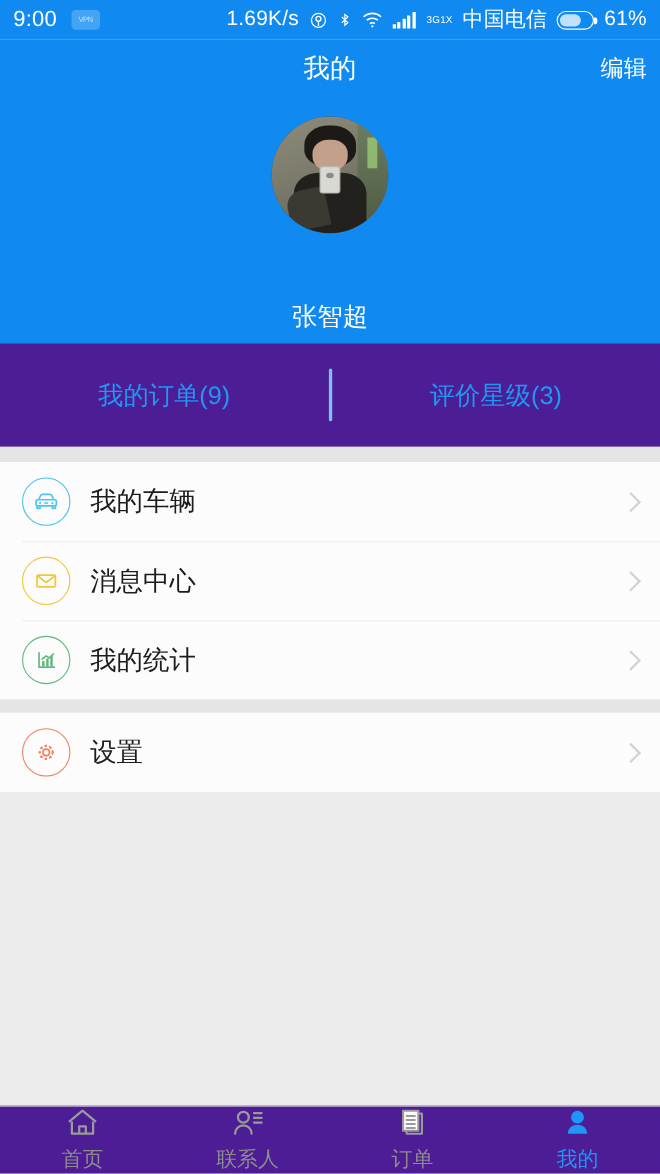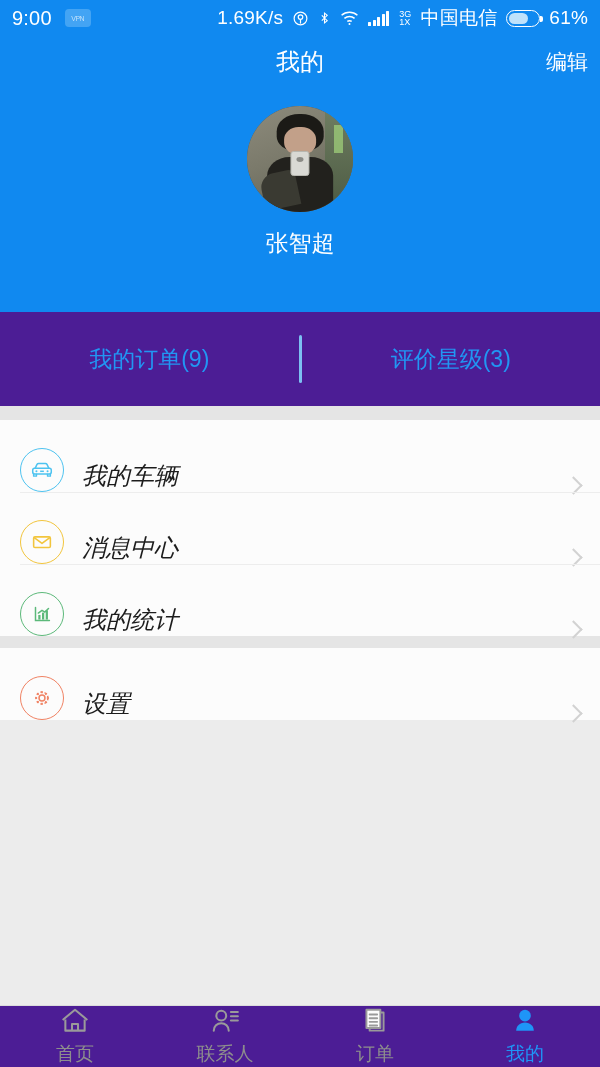--- a/index.html
+++ b/index.html
@@ -25,33 +25,33 @@
     font-size:7px; color:#bfe0fb; letter-spacing:-.5px; overflow:hidden;
   }
   .sb-right { margin-left:auto; display:flex; align-items:center; gap:9px; }
   .sb-net { font-size:19px; }
   .ic { display:inline-flex; align-items:center; justify-content:center; }
   .sig { display:flex; align-items:flex-end; gap:1.5px; height:15px; }
   .sig i { display:block; width:3px; background:#fff; border-radius:.5px; }
   .sig i:nth-child(1){height:4px}.sig i:nth-child(2){height:6px}
   .sig i:nth-child(3){height:9px}.sig i:nth-child(4){height:12px}
   .sig i:nth-child(5){height:15px}
-  .gen { display:flex; flex-direction:column; line-height:8px; font-size:9px; margin-left:1px; }
+  .gen { display:flex; line-height:8px; font-size:9px; margin-left:1px; }
   .carrier { font-size:19px; }
   .batt { width:34px; height:17px; border:1.6px solid #fff; border-radius:9px; position:relative; display:flex; align-items:center; }
   .batt::after { content:""; position:absolute; right:-4px; top:5px; width:3px; height:6px; background:#fff; border-radius:0 2px 2px 0; }
   .batt i { display:block; height:11px; width:19px; margin-left:1.5px; background:#bfe2fb; border-radius:7px; }
   .pct { font-size:19px; }
 
   
   .header { background:#1089f0; height:276px; position:relative; }
   .nav { height:52px; display:flex; align-items:center; justify-content:center; position:relative; }
   .nav-title { color:#fff; font-size:24px; }
   .nav-action { position:absolute; right:12px; top:50%; transform:translateY(-50%); color:#fff; font-size:21px; }
-  .profile { display:flex; flex-direction:column; align-items:center; margin-top:18px; }
+  .profile { display:flex; flex-direction:column; align-items:center; margin-top:18px;gap:44px; }
   .avatar {
     width:106px; height:106px; border-radius:50%; overflow:hidden; position:relative;
     background:#4a4d42;
   }
   .av-wall { position:absolute; inset:0; background:linear-gradient(160deg,#8d8b7c 0%,#7b7a6b 45%,#5d5f52 100%); }
   .av-panelR { position:absolute; right:0; top:0; width:26%; height:100%; background:linear-gradient(180deg,#6f7e62,#4c5a42); }
   .av-panelR::after { content:""; position:absolute; left:30%; top:18%; width:34%; height:26%; background:#9fcf7a; opacity:.75; }
   .av-hair { position:absolute; left:50%; top:8%; transform:translateX(-50%); width:44%; height:34%; background:#1b1a16; border-radius:48% 48% 40% 40%; }
   .av-face { position:absolute; left:50%; top:20%; transform:translateX(-50%); width:30%; height:26%; background:#c2a089; border-radius:45%; }
   .av-body { position:absolute; left:50%; bottom:0; transform:translateX(-50%); width:62%; height:52%; background:#22211d; border-radius:34% 34% 0 0; }
@@ -64,21 +64,21 @@
   .tabs { background:#4c1d95; height:94px; display:flex; align-items:center; position:relative; }
   .tab { flex:1; text-align:center; color:#2196f3; font-size:23px; }
   .tab-sep { width:3px; height:48px; background:#7cc0f2; border-radius:2px; }
 
   .gap { background:#e5e5e5; }
   .gap-a { height:14px; }
   .gap-b { height:12px; }
 
   
   .card { background:#fcfcfc; }
-  .row { height:72px; display:flex; align-items:flex-end; padding:0 20px; position:relative;font-style:italic; }
+  .row { height:72px; display:flex; align-items:center; padding:0 20px; position:relative; }
   .row + .row::before {
     content:""; position:absolute; left:20px; right:0; top:0; height:1px; background:#ededed;
   }
   .row-ic { width:44px; height:44px; flex:0 0 44px; border-radius:50%; border:1.5px solid currentColor;
             display:flex; align-items:center; justify-content:center; }
   .row-label { margin-left:18px; font-size:24px; color:#1c1c1c; }
   .chev { margin-left:auto; width:13px; height:13px; border-top:2.5px solid #d2d2d2; border-right:2.5px solid #d2d2d2; transform:rotate(45deg); }
 
   .filler { background:#ececec; }
 

